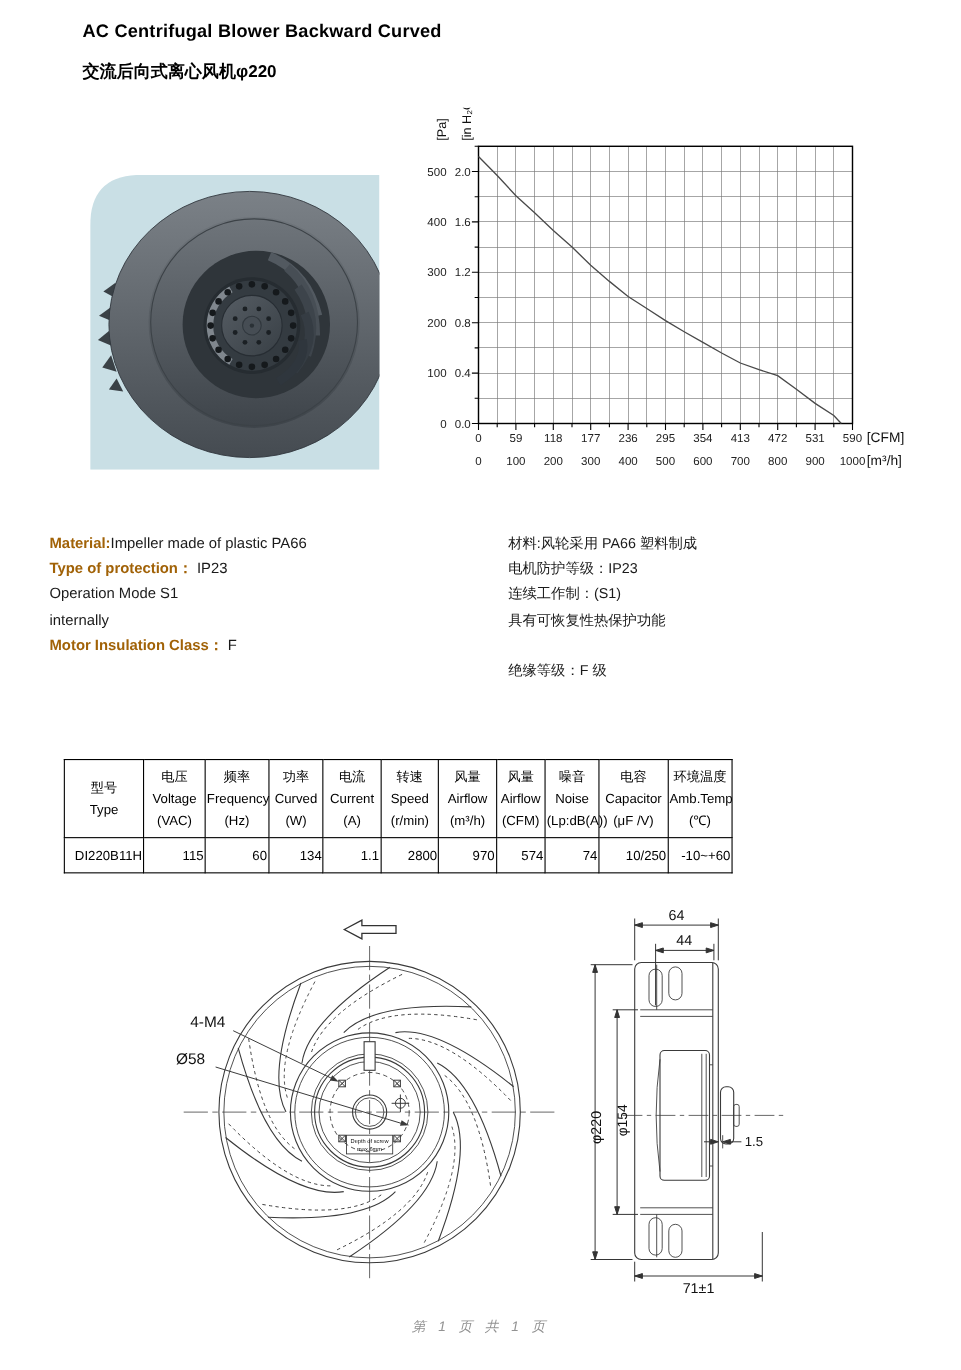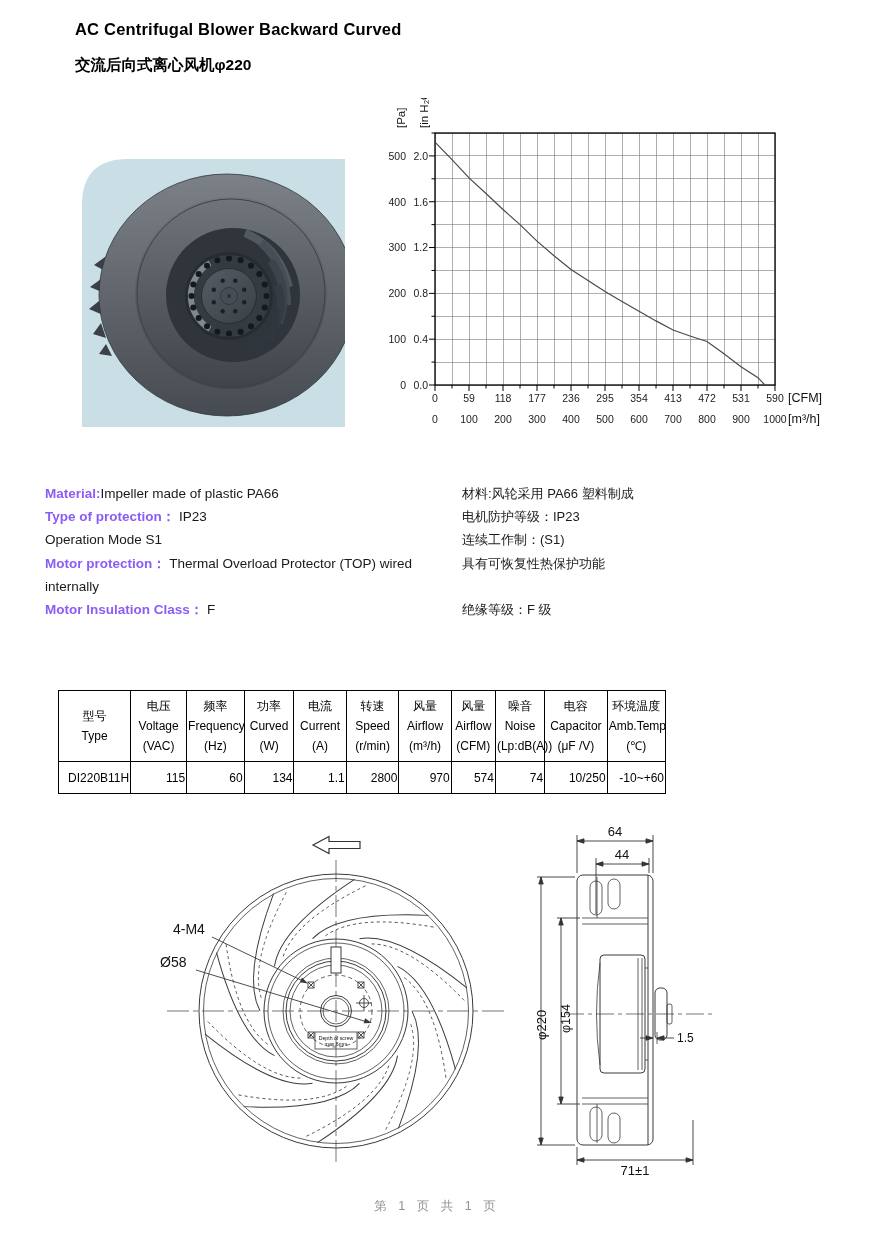--- a/index.html
+++ b/index.html
@@ -5,32 +5,32 @@
   html,body{margin:0;padding:0;background:#fff;}
   .page{position:relative;width:874px;height:1245px;background:#ffffff;
         font-family:"Liberation Sans",sans-serif;color:#111;overflow:hidden;}
   .title-block{position:absolute;left:75px;top:20px;}
   .title-en{font-size:16.5px;font-weight:bold;letter-spacing:0.2px;color:#000;text-align:center;}
   .title-zh{font-size:15.5px;font-weight:bold;margin-top:16px;color:#000;}
   #photo-svg{position:absolute;left:82px;top:159px;}
   #chart-svg{position:absolute;left:388px;top:98px;font-family:"Liberation Sans",sans-serif;}
   #specs-en{position:absolute;left:45px;top:482px;width:410px;font-size:13.5px;line-height:23.2px;color:#1a1a1a;}
   #specs-zh{position:absolute;left:462px;top:482px;width:380px;font-size:13px;line-height:23.2px;color:#1a1a1a;}
-  .spec-line b{font-weight:bold;color:#8b5cf6;}
+  .spec-line b{font-weight:bold;color:#a16207;}
   #spec-table{position:absolute;left:58px;top:690px;width:608px;border-collapse:collapse;
               border:1.5px solid #000;table-layout:fixed;}
   #spec-table th,#spec-table td{border:1px solid #000;text-align:center;vertical-align:middle;
               font-size:12px;font-weight:normal;color:#000;padding:2px 1px;}
   #spec-table thead th{height:66px;}
   #spec-table tbody td{height:27px;text-align:right;}
   #spec-table .hl{line-height:20px;white-space:nowrap;}
   #front-svg{position:absolute;left:155px;top:830px;}
   #side-svg{position:absolute;left:530px;top:818px;}
   .footer{position:absolute;left:0;top:1198px;width:100%;text-align:center;
-          font-size:12.5px;letter-spacing:4px;color:#929292;}
+          font-size:12.5px;letter-spacing:4px;color:#929292;font-style:italic;}
   text{font-family:"Liberation Sans",sans-serif;}
 </style>
 </head>
 <body>
 
 <div class="page">
 
   <div class="title-block">
     <div class="title-en">AC Centrifugal Blower Backward Curved</div>
     <div class="title-zh">交流后向式离心风机φ220</div>
@@ -220,21 +220,20 @@
       <text x="400" y="325" font-size="12.5" fill="#111">[m³/h]</text>
       <text transform="translate(17,30) rotate(-90)" font-size="11.5" fill="#111">[Pa]</text>
       <text transform="translate(40,30) rotate(-90)" font-size="11.5" fill="#111">[in H₂O]</text>
       <polyline points="47.0,44.2 64.0,61.6 81.0,79.9 98.0,95.5 115.0,111.5 132.0,126.6 149.0,143.1 166.0,157.8 183.0,171.5 200.0,182.5 217.0,193.5 234.0,203.6 251.0,213.2 268.0,222.9 285.0,232.0 302.0,238.0 319.0,243.5 336.0,255.8 353.0,268.7 370.0,279.7 376.8,287.0" fill="none" stroke="#4a4a4a" stroke-width="1.2"></polyline>
     </svg>
 
   <div id="specs-en">
       <div class="spec-line"><b>Material:</b>Impeller made of plastic PA66</div>
       <div class="spec-line"><b>Type of protection：</b> IP23</div>
       <div class="spec-line">Operation Mode S1</div>
-      <div class="spec-line"><b>Motor protection：</b> Thermal Overload Protector (TOP) wired</div>
       <div class="spec-line">internally</div>
       <div class="spec-line"><b>Motor Insulation Class：</b> F</div>
     </div>
   <div id="specs-zh">
       <div class="spec-line">材料:风轮采用 PA66 塑料制成</div>
       <div class="spec-line">电机防护等级：IP23</div>
       <div class="spec-line">连续工作制：(S1)</div>
       <div class="spec-line">具有可恢复性热保护功能</div>
       <div class="spec-line">&nbsp;</div>
       <div class="spec-line">绝缘等级：F 级</div>

